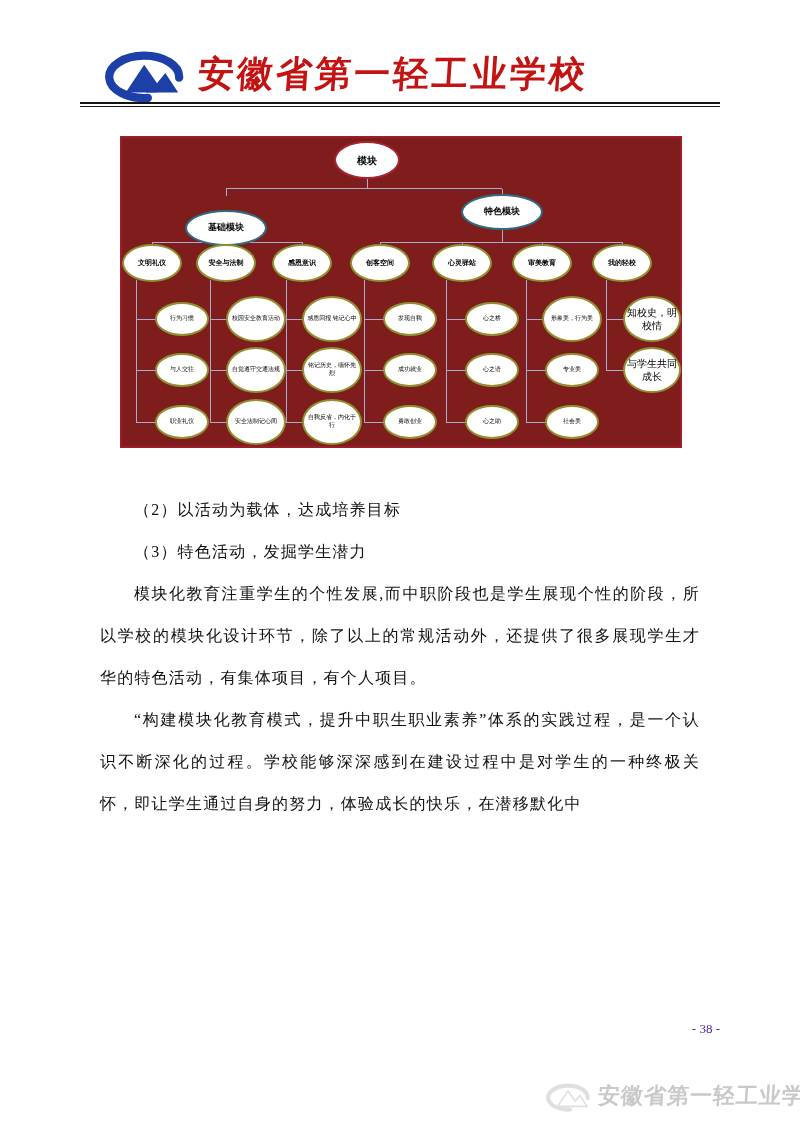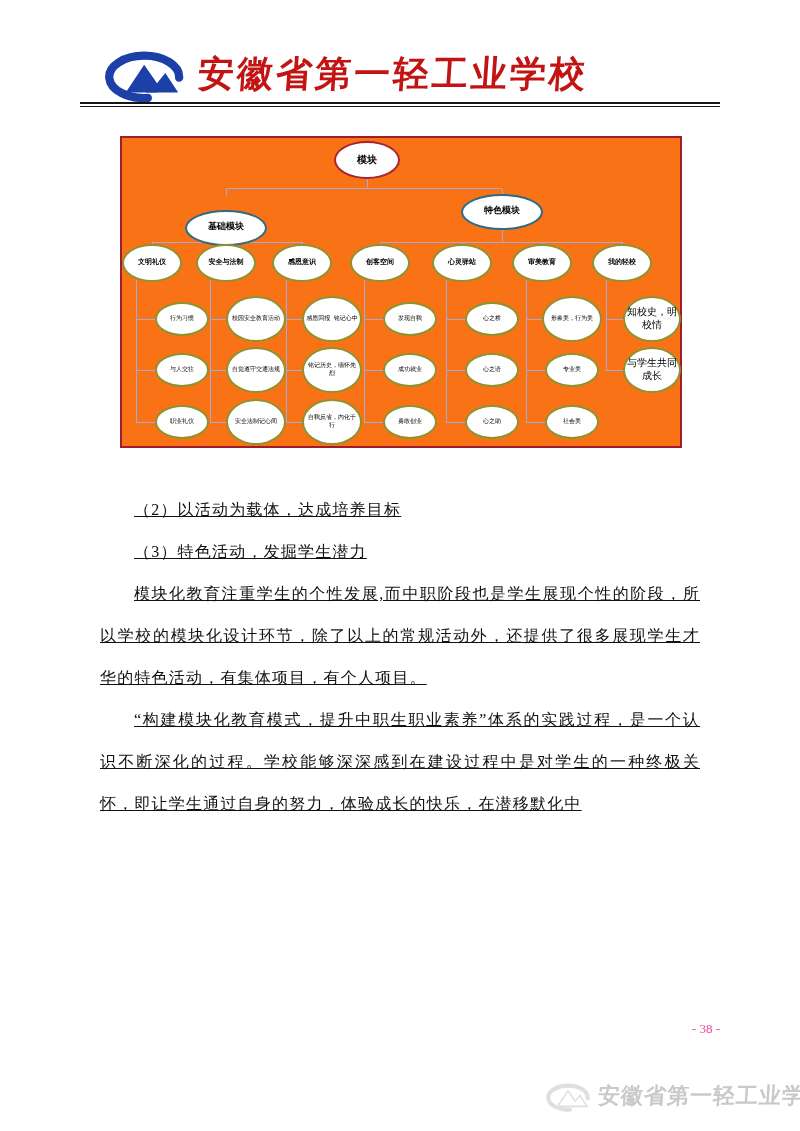--- a/index.html
+++ b/index.html
@@ -9,39 +9,39 @@
   
   .hdr{position:absolute;top:44px;left:100px;width:620px;height:60px;display:flex;align-items:center;}
   .hdr-logo{width:92px;height:56px;flex:0 0 auto;}
   .hdr-name{font-size:36px;font-weight:bold;color:#c31414;letter-spacing:3px;margin-left:6px;
             transform:skewX(-4deg);white-space:nowrap;font-family:"Liberation Serif",serif;}
   .hdr-rule{position:absolute;top:102px;left:80px;width:640px;height:2px;
             border-top:2px solid #151515;border-bottom:1px solid #151515;}
 
   
   .frame{position:absolute;top:136px;left:120px;width:558px;height:308px;
-         border:2px solid #9e1d2b;background:#f97316;font-family:Liberation Mono, monospace;}
+         border:2px solid #9e1d2b;background:#7f1d1d;font-family:Liberation Sans, sans-serif;}
   .node{position:absolute;display:flex;align-items:center;justify-content:center;text-align:center;
         background:#fff;border-radius:50%;box-sizing:border-box;line-height:1.3;padding:2px;color:#000;}
   .node-root{border:2.5px solid #a8262f;font-weight:bold;font-size:10px;}
   .node-branch{border:2.5px solid #2f6b82;font-weight:bold;font-size:9px;}
   .node-l3{border:2.5px solid #8f9231;font-weight:bold;font-size:7px;}
   .node-leaf{border:2.5px solid #8f9231;font-size:6px;}
   .node-leaf.lg{font-size:10px;}
   .cline{position:absolute;background:#a7abd2;}
 
   .caption{position:absolute;top:452px;left:100px;width:600px;text-align:center;
            font-weight:bold;font-size:15px;letter-spacing:1px;}
 
   
   .bodytext{position:absolute;top:489px;left:100px;width:600px;font-size:16px;}
-  .bodytext p{margin:0;line-height:42px;text-align:justify;text-indent:34px;letter-spacing:1.2px;text-decoration:underline;}
+  .bodytext p{margin:0;line-height:42px;text-align:justify;text-indent:34px;letter-spacing:1.2px;}
 
   
-  .pagenum{position:absolute;top:1021px;left:0;width:720px;text-align:right;font-size:13px;color:#ec4899;}
+  .pagenum{position:absolute;top:1021px;left:0;width:720px;text-align:right;font-size:13px;color:#4c1d95;}
   .wm{position:absolute;top:1078px;left:543px;display:flex;align-items:center;gap:3px;}
   .wm-logo{width:52px;height:36px;opacity:.55;}
   .wm-text{font-size:22px;font-weight:bold;color:#c9c9c9;letter-spacing:1px;transform:skewX(-4deg);
            white-space:nowrap;}
 </style>
 </head>
 <body>
 
 <div class="page">
 

